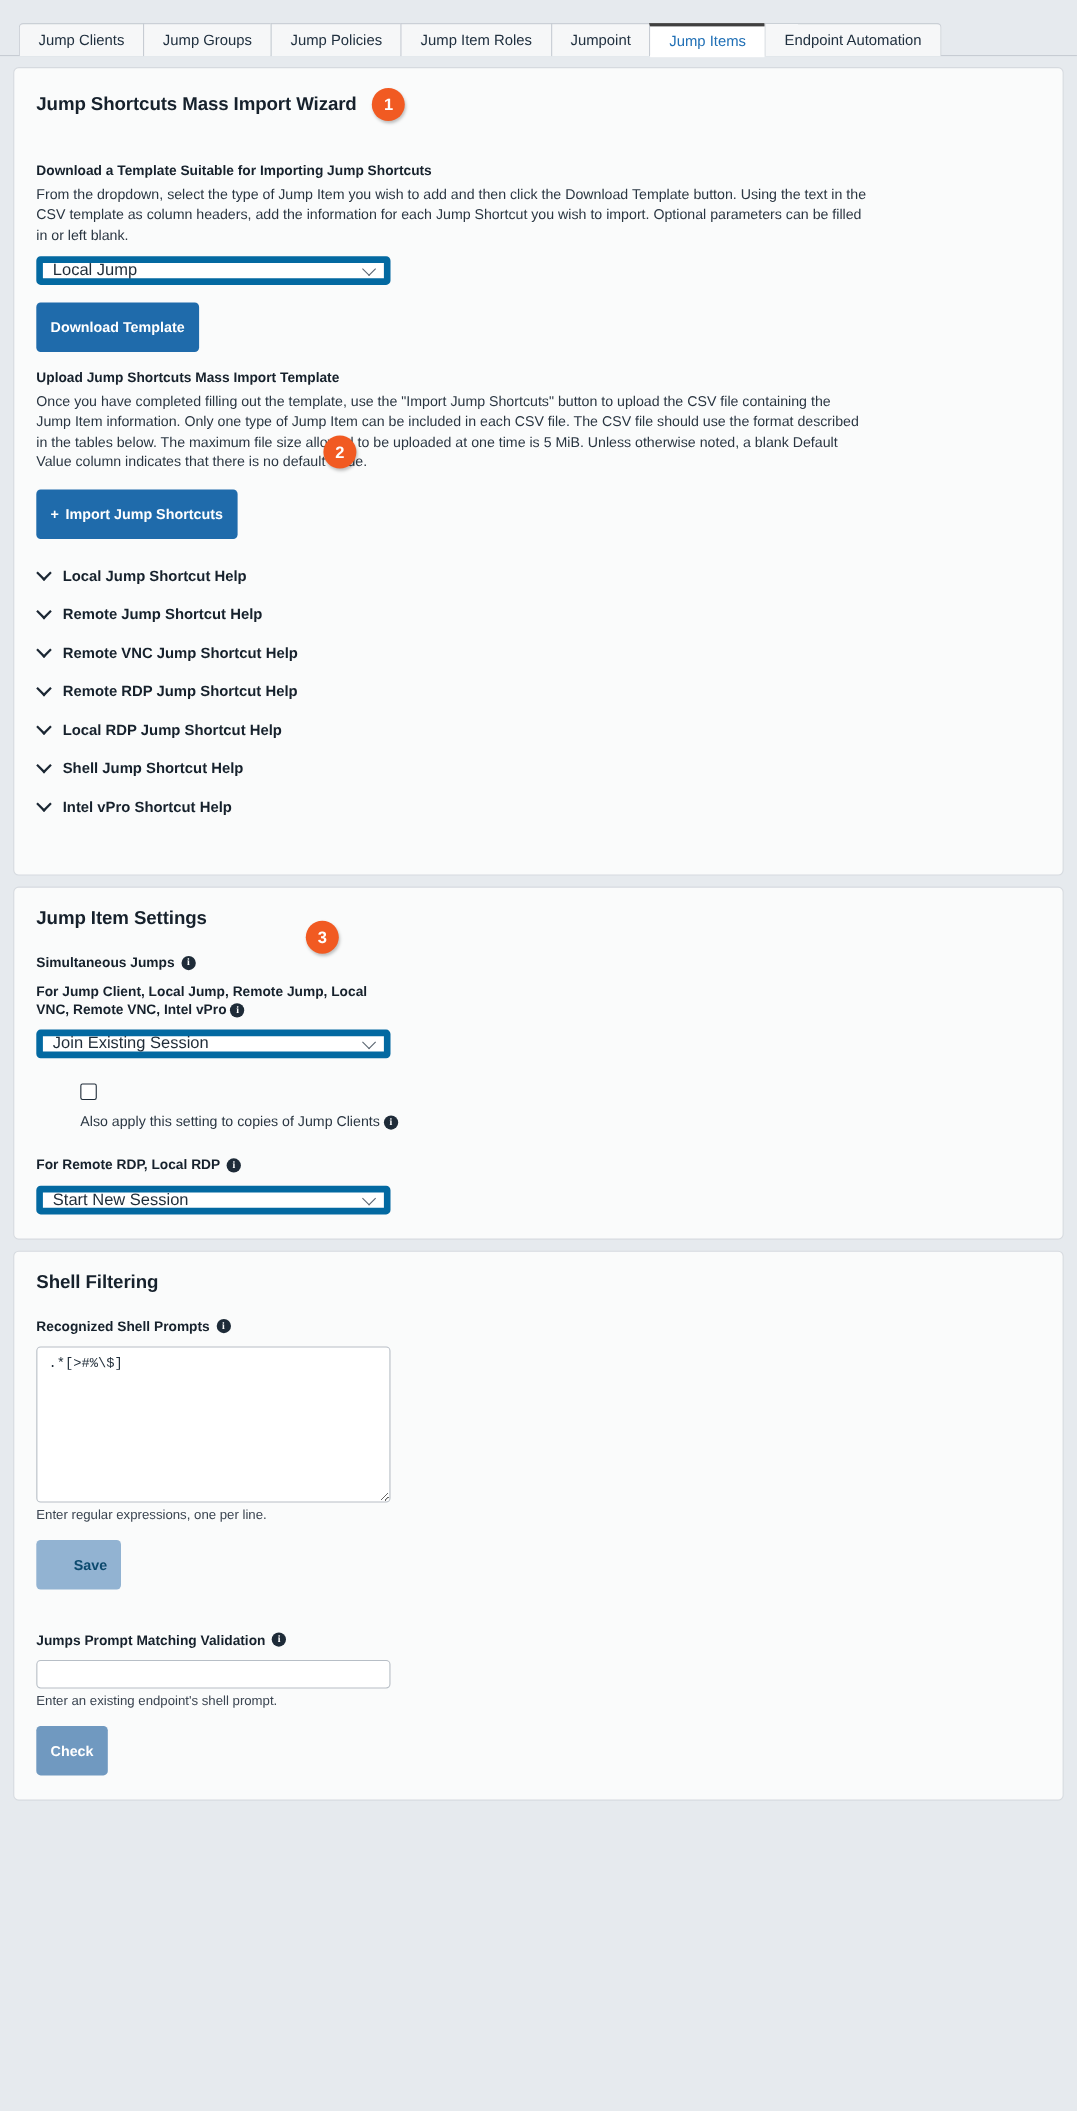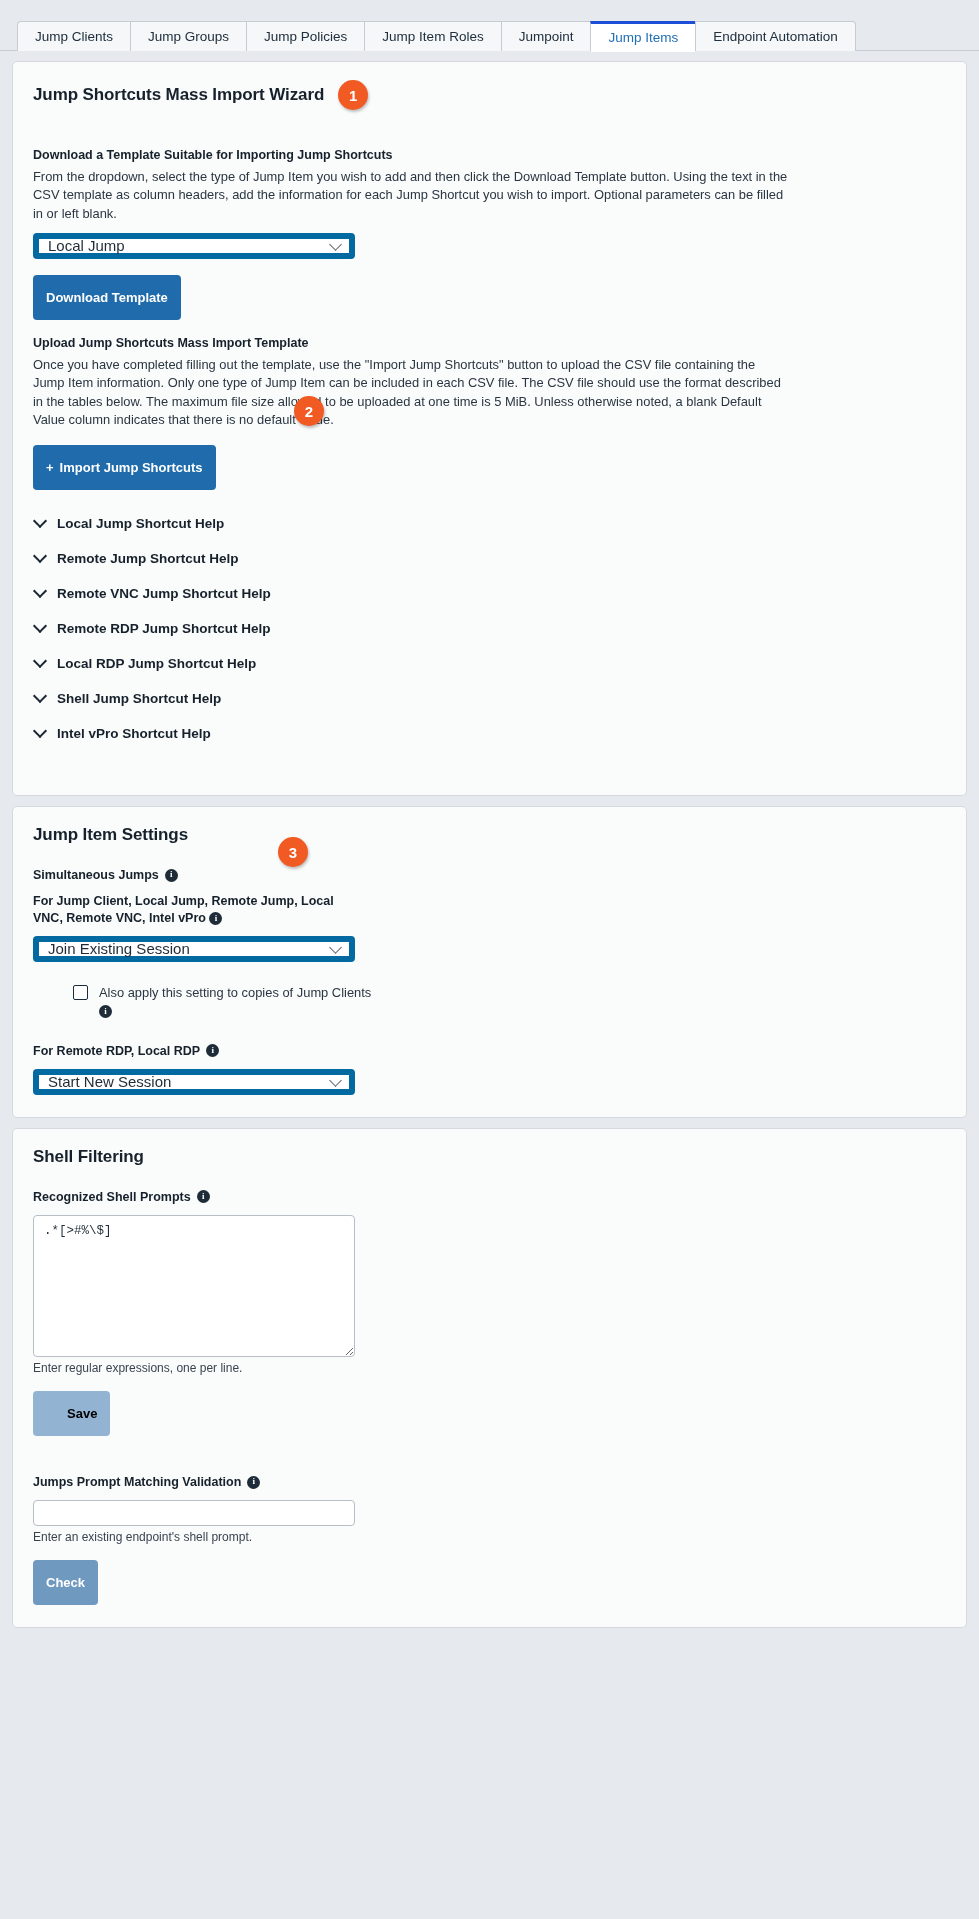--- a/index.html
+++ b/index.html
@@ -53,21 +53,21 @@
   .tab:first-child {
     border-top-left-radius: 4px;
   }
   .tab:last-child {
     border-right: 1px solid #c7ccd3;
     border-top-right-radius: 4px;
   }
   .tab.active {
     background: #ffffff;
     color: #1f6fb5;
-    border-top: 3px solid #1d4ed8;
+    border-top: 3px solid #404040;
     z-index: 3;
   }
   .tab.active::after {
     content: "";
     position: absolute;
     left: 0; right: 0;
     bottom: -1px;
     height: 2px;
     background: #ffffff;
   }
@@ -166,21 +166,21 @@
     border-radius: 4px;
     background: #1f6bab;
     color: #ffffff;
     font-family: "Liberation Sans", sans-serif;
     font-size: 13px;
     font-weight: bold;
     cursor: pointer;
   }
   .btn.disabled {
     background: #92b3d2;
-    color: #000000;
+    color: #0c4a6e;
     cursor: default;
     padding-left: 34px;
   }
   .btn.muted { background: #7099c0; }
 
   .accordion-list { margin-top: 16px; }
   .acc-item {
     display: flex;
     align-items: center;
     gap: 12px;
@@ -229,20 +229,21 @@
     vertical-align: middle;
     cursor: pointer;
     flex: none;
   }
 
   .checkrow {
     display: flex;
     gap: 11px;
     margin: 22px 0 0 40px;
     max-width: 300px;
+    flex-direction: column;
   }
   .checkbox {
     width: 15px;
     height: 15px;
     border: 1.6px solid #1e2b38;
     border-radius: 2px;
     background: #ffffff;
     flex: none;
     margin-top: 1px;
     cursor: pointer;

